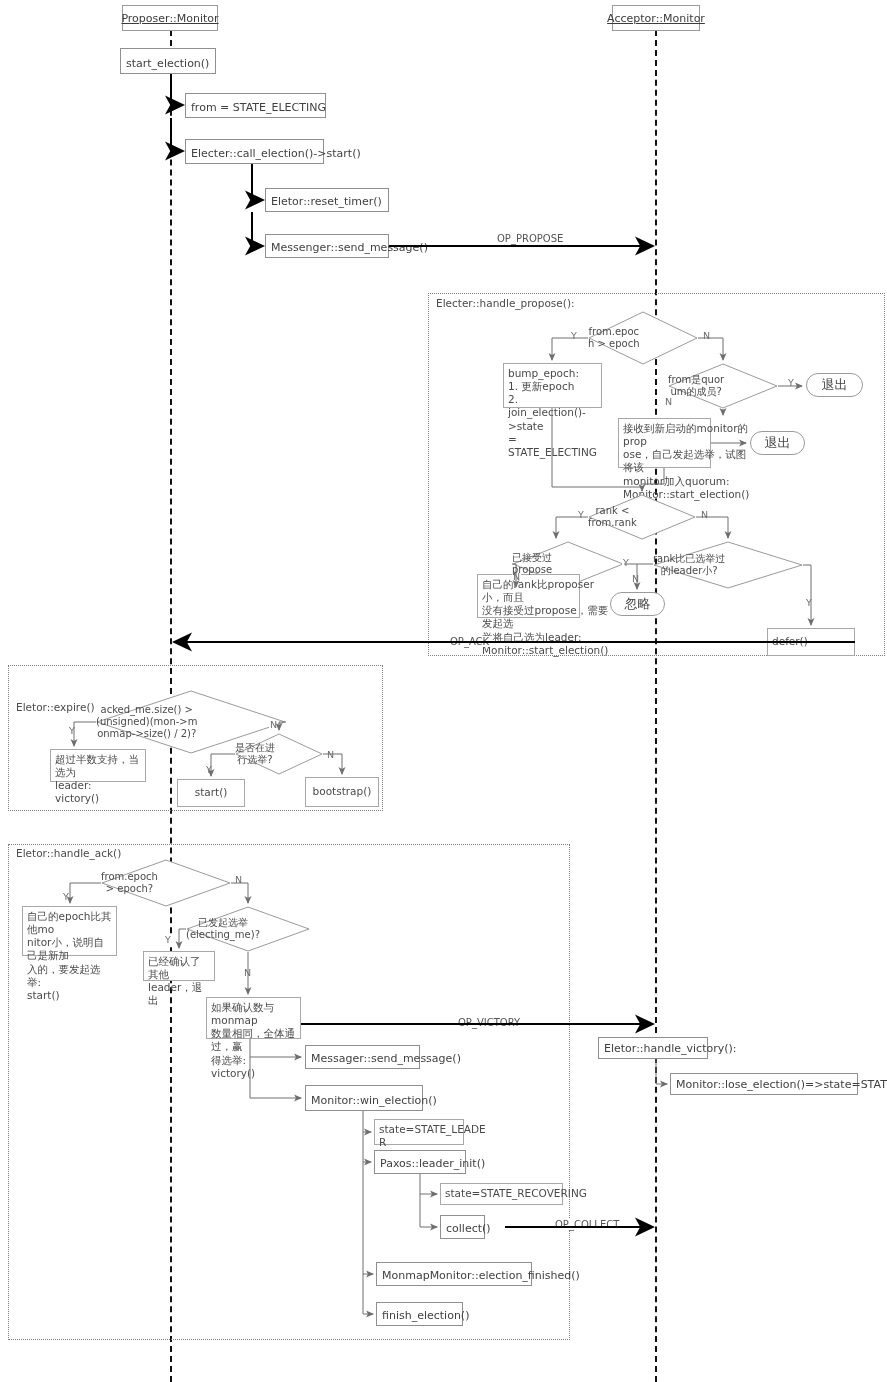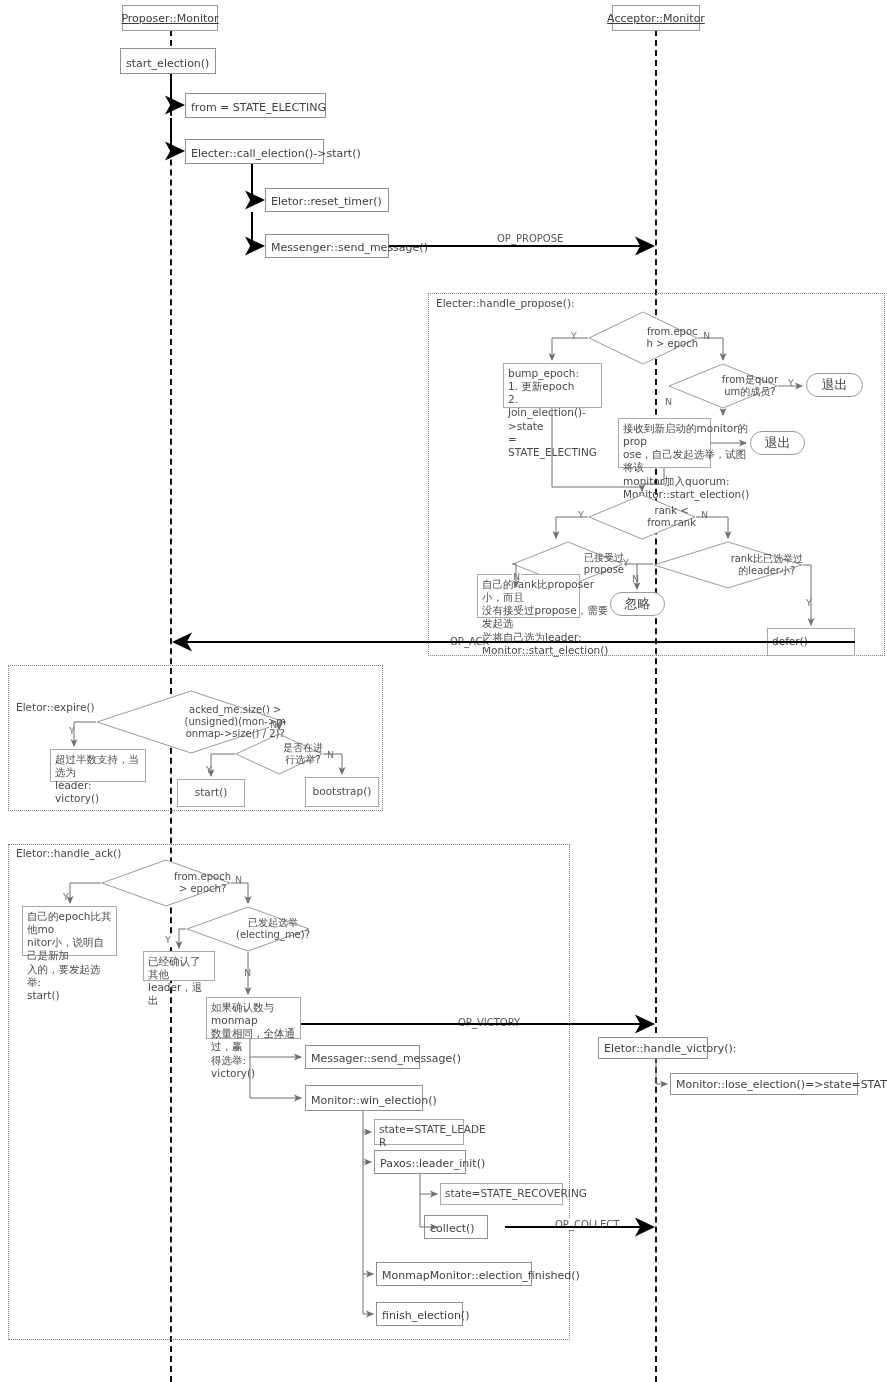--- a/index.html
+++ b/index.html
@@ -60,21 +60,21 @@
   .term{
     border:1px solid #9a9a9a;
     border-radius:14px;
     background:#fff;
     display:flex;align-items:center;justify-content:center;
     font-size:13px;color:#454545;
   }
 
   
   .diamond{
-    display:flex;align-items:center;justify-content:flex-end;
+    display:flex;align-items:center;justify-content:flex-start;
   }
   .diamond svg{position:absolute;left:0;top:0;overflow:visible;}
   .diamond .dlabel{
     position:relative;
     font-size:10px;
     color:#4a4a4a;
     text-align:center;
     line-height:1.2;
     white-space:pre-line;
     z-index:2;
@@ -308,21 +308,21 @@
   </div>
 
   <div class="abs callbox" style="left:374px;top:1150px;width:92px;height:24px;">
     <span>Paxos::leader_init()</span>
   </div>
 
   <div class="abs pbox" style="left:440px;top:1183px;width:123px;height:22px;">
     <span>state=STATE_RECOVERING</span>
   </div>
 
-  <div class="abs callbox" style="left:424px;top:1215px;width:64px;height:24px;">
+  <div class="abs callbox" style="left:440px;top:1215px;width:45px;height:24px;">
     <span>collect()</span>
   </div>
 
   <div class="abs callbox" style="left:376px;top:1262px;width:156px;height:24px;">
     <span>MonmapMonitor::election_finished()</span>
   </div>
 
   <div class="abs callbox" style="left:376px;top:1302px;width:87px;height:24px;">
     <span>finish_election()</span>
   </div>

